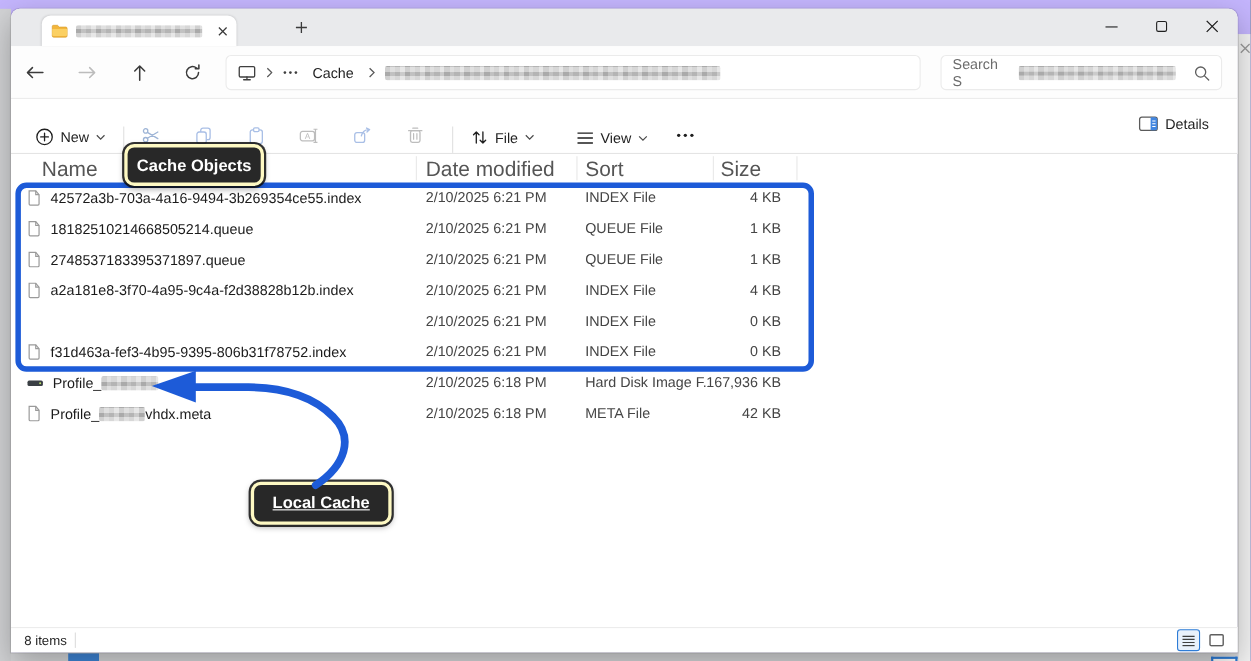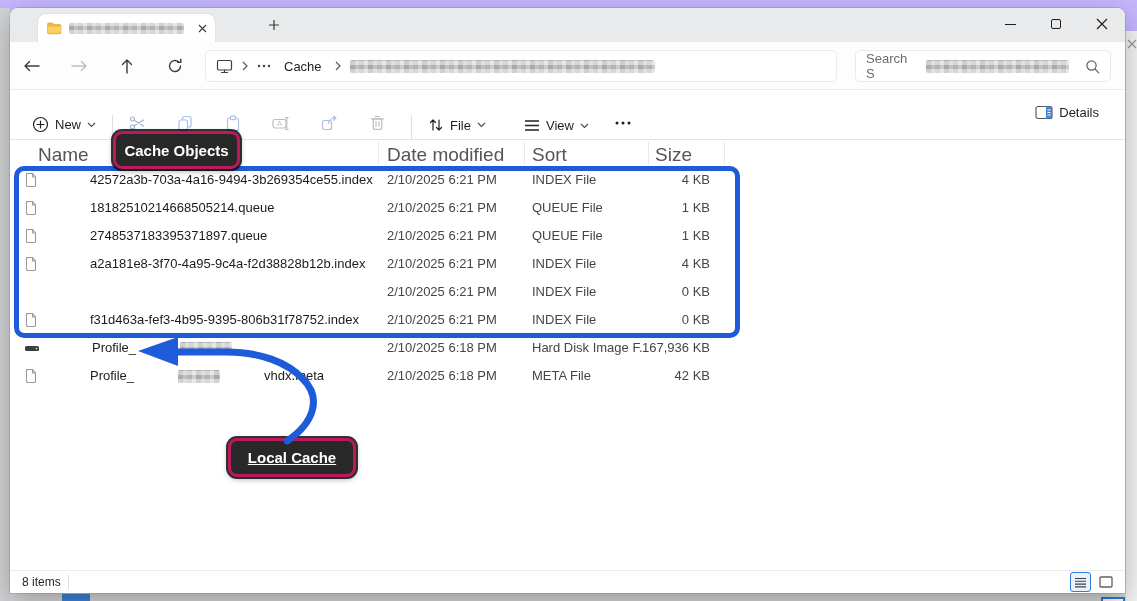--- a/index.html
+++ b/index.html
@@ -51,41 +51,41 @@
   .colsep{position:absolute;top:2px;width:1px;height:22px;background:#e8e8e8;}
 
   
   .list{position:absolute;left:0;top:158px;width:100%;}
   .row{position:relative;height:28px;font-size:13px;color:#1b1b1b;}
   .cell{position:absolute;top:0;height:28px;line-height:28px;white-space:nowrap;overflow:hidden;}
   .cname{left:14px;width:352px;display:flex;align-items:center;gap:8px;}
   .cdate{left:377px;width:140px;color:#454545;}
   .ctype{left:522px;width:112px;color:#454545;}
   .csize{left:620px;width:80px;text-align:right;color:#454545;}
-  .fname span{vertical-align:middle;margin-left:44px;}
+  .fname span{vertical-align:middle;}
 
   
   .status{position:absolute;left:0;top:562px;width:100%;height:23px;border-top:1px solid #ececec;background:#ffffff;font-size:12px;color:#1f1f1f;}
   .status .count{position:absolute;left:12px;top:4px;}
   .status .sdiv{position:absolute;left:58px;top:4px;width:1px;height:14px;background:#dddddd;}
   .vtoggle{position:absolute;top:1px;width:21px;height:20px;display:flex;align-items:center;justify-content:center;border-radius:3px;}
   .vt-details{right:34px;background:#e9f1fb;border:1px solid #2e7cd6;}
   .vt-thumb{right:9px;}
 
   
   .redacted{display:inline-block;height:13px;border-radius:2px;vertical-align:middle;
     background:repeating-linear-gradient(0deg,rgba(255,255,255,.35) 0 4px,rgba(0,0,0,.07) 4px 8px),
                repeating-linear-gradient(90deg,#b7b7b7 0 5px,#d0d0d0 5px 9px,#c2c2c2 9px 14px,#dadada 14px 18px);}
   .r-tab{width:125px;height:11px;}
   .r-path{width:305px;}
   .r-search{width:148px;}
 
   
   .anno-rect{position:absolute;left:14px;top:166px;width:726px;height:172px;border:5px solid #1d5bd8;border-radius:10px;pointer-events:none;}
-  .badge{position:absolute;background:#282828;border:3px solid #be185d;border-radius:9px;color:#ffffff;
+  .badge{position:absolute;background:#282828;border:3px solid #fef9c3;border-radius:9px;color:#ffffff;
     font-size:15px;font-weight:bold;display:flex;align-items:center;justify-content:center;
     box-shadow:0 0 0 2px rgba(15,15,15,.85),0 2px 6px rgba(0,0,0,.35);}
   .badge-cache{left:113px;top:131px;width:127px;height:38px;}
   .badge-local{left:228px;top:438px;width:128px;height:39px;text-decoration:underline;}
   #arrow-svg{position:absolute;left:0;top:0;pointer-events:none;}
 
   svg{display:block;}
 </style>
 </head>
 <body>

